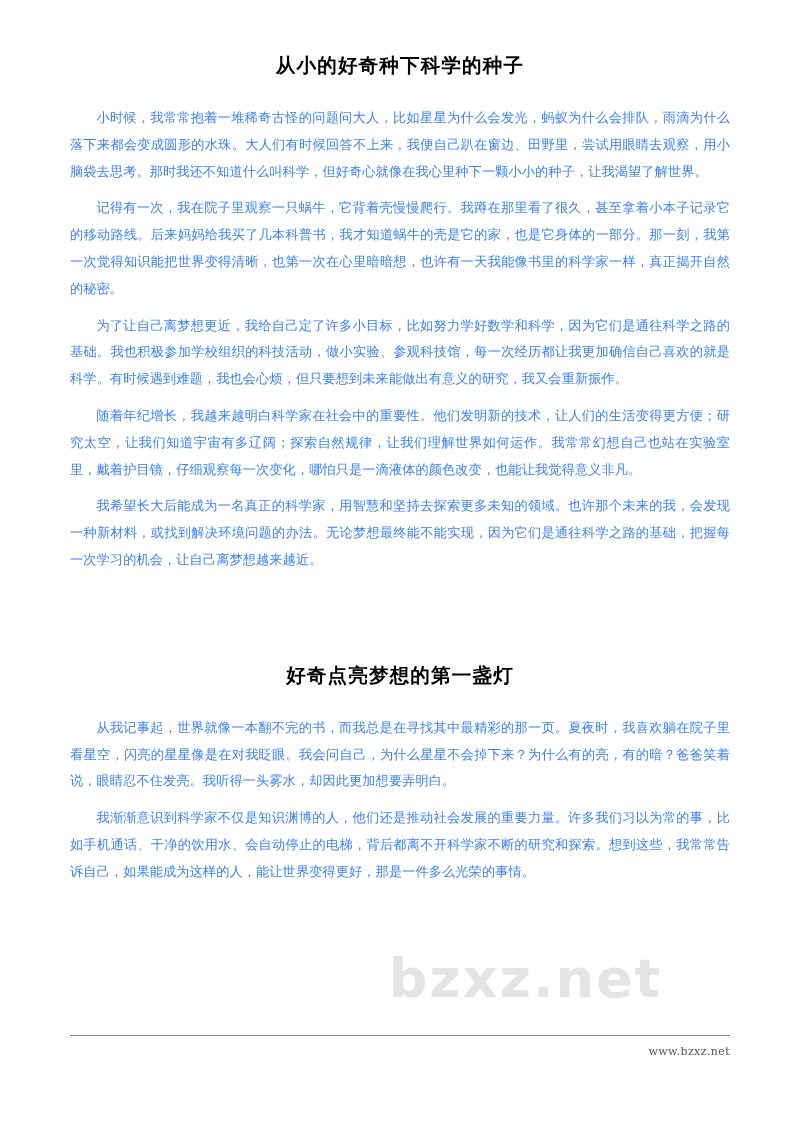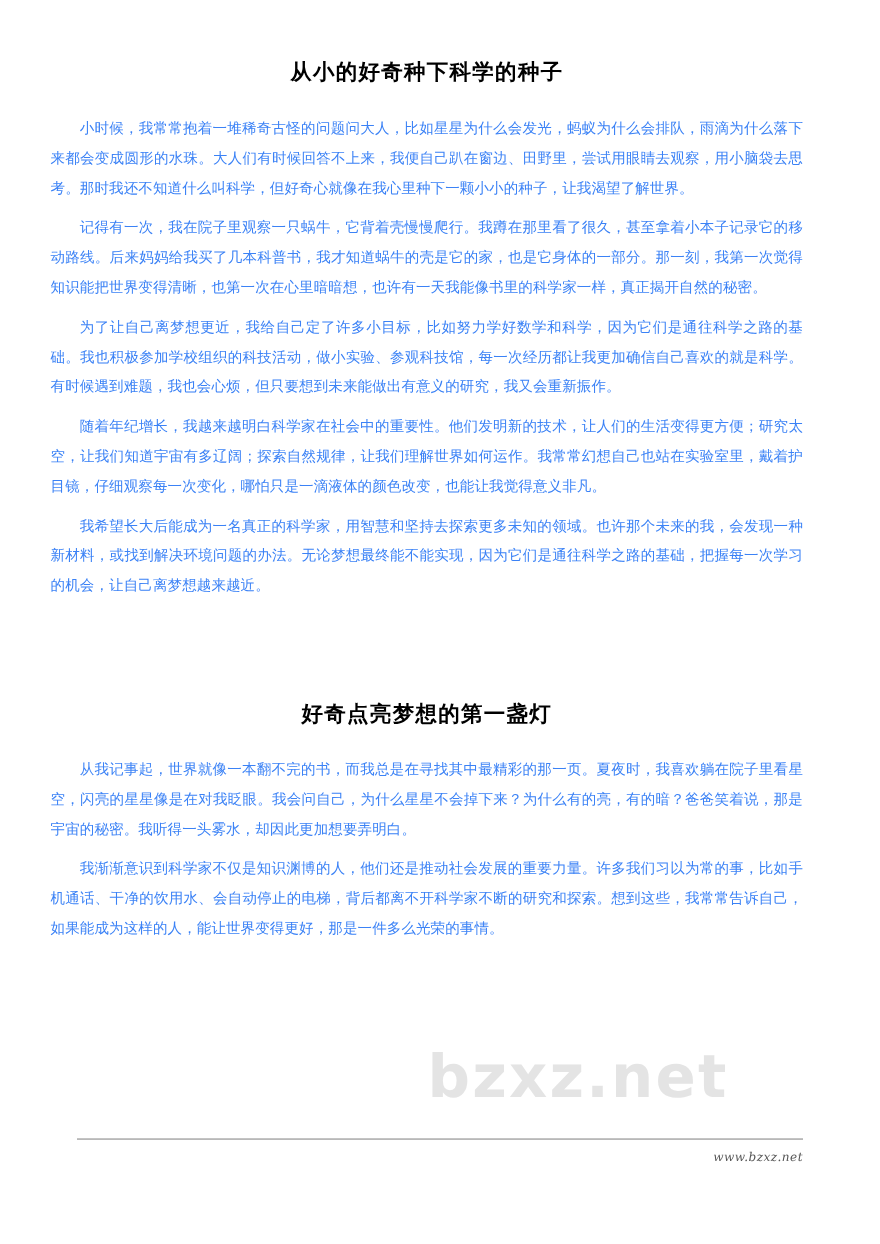--- a/index.html
+++ b/index.html
@@ -12,21 +12,21 @@
     height: 1131px;
     position: relative;
     font-family: "DejaVu Serif", "Liberation Serif", serif;
     color: #1a1a1a;
     overflow: hidden;
   }
   .page {
     width: 800px;
     height: 1088px;
     box-sizing: border-box;
-    padding: 44px 70px 0 46px;
+    padding: 44px 70px 0 70px;
     position: relative;
   }
   .article {
     margin-bottom: 0;
   }
   .article-1 { padding-top: 8px; }
   .article-2 { padding-top: 52px; }
   h1.title {
     font-family: "DejaVu Serif", "Liberation Serif", serif;
     font-size: 19.5px;
@@ -55,21 +55,20 @@
     left: 70px;
     right: 70px;
     bottom: 52px;
     border-top: 1px solid #8a8a8a;
   }
   .footer-text {
     position: absolute;
     right: 70px;
     bottom: 30px;
     font-family: "DejaVu Serif", "Liberation Serif", serif;
-    font-style: italic;
     font-size: 11px;
     color: #555;
     letter-spacing: 0.4px;
   }
   .watermark {
     position: absolute;
     left: 11px;
     right: 0;
     bottom: 78px;
     text-align: center;
@@ -94,21 +93,21 @@
     <p class="para">记得有一次，我在院子里观察一只蜗牛，它背着壳慢慢爬行。我蹲在那里看了很久，甚至拿着小本子记录它的移动路线。后来妈妈给我买了几本科普书，我才知道蜗牛的壳是它的家，也是它身体的一部分。那一刻，我第一次觉得知识能把世界变得清晰，也第一次在心里暗暗想，也许有一天我能像书里的科学家一样，真正揭开自然的秘密。</p>
     <p class="para">为了让自己离梦想更近，我给自己定了许多小目标，比如努力学好数学和科学，因为它们是通往科学之路的基础。我也积极参加学校组织的科技活动，做小实验、参观科技馆，每一次经历都让我更加确信自己喜欢的就是科学。有时候遇到难题，我也会心烦，但只要想到未来能做出有意义的研究，我又会重新振作。</p>
     <p class="para">随着年纪增长，我越来越明白科学家在社会中的重要性。他们发明新的技术，让人们的生活变得更方便；研究太空，让我们知道宇宙有多辽阔；探索自然规律，让我们理解世界如何运作。我常常幻想自己也站在实验室里，戴着护目镜，仔细观察每一次变化，哪怕只是一滴液体的颜色改变，也能让我觉得意义非凡。</p>
     <p class="para">我希望长大后能成为一名真正的科学家，用智慧和坚持去探索更多未知的领域。也许那个未来的我，会发现一种新材料，或找到解决环境问题的办法。无论梦想最终能不能实现，因为它们是通往科学之路的基础，把握每一次学习的机会，让自己离梦想越来越近。</p>
   </div>
 
   <div class="spacer-between"></div>
 
   <div class="article article-2">
     <h1 class="title">好奇点亮梦想的第一盏灯</h1>
-    <p class="para">从我记事起，世界就像一本翻不完的书，而我总是在寻找其中最精彩的那一页。夏夜时，我喜欢躺在院子里看星空，闪亮的星星像是在对我眨眼。我会问自己，为什么星星不会掉下来？为什么有的亮，有的暗？爸爸笑着说，那是宇宙的秘密。我听得一头雾水，却因此更加想要弄明白。</p>
+    <p class="para">从我记事起，世界就像一本翻不完的书，而我总是在寻找其中最精彩的那一页。夏夜时，我喜欢躺在院子里看星空，闪亮的星星像是在对我眨眼。我会问自己，为什么星星不会掉下来？为什么有的亮，有的暗？爸爸笑着说，眼睛忍不住发亮。我听得一头雾水，却因此更加想要弄明白。</p>
     <p class="para">我渐渐意识到科学家不仅是知识渊博的人，他们还是推动社会发展的重要力量。许多我们习以为常的事，比如手机通话、干净的饮用水、会自动停止的电梯，背后都离不开科学家不断的研究和探索。想到这些，我常常告诉自己，如果能成为这样的人，能让世界变得更好，那是一件多么光荣的事情。</p>
   </div>
 
   <div class="watermark">bzxz.net</div>
 
   <div class="footer-rule"></div>
   <div class="footer-text">www.bzxz.net</div>
 
 </div>
 

